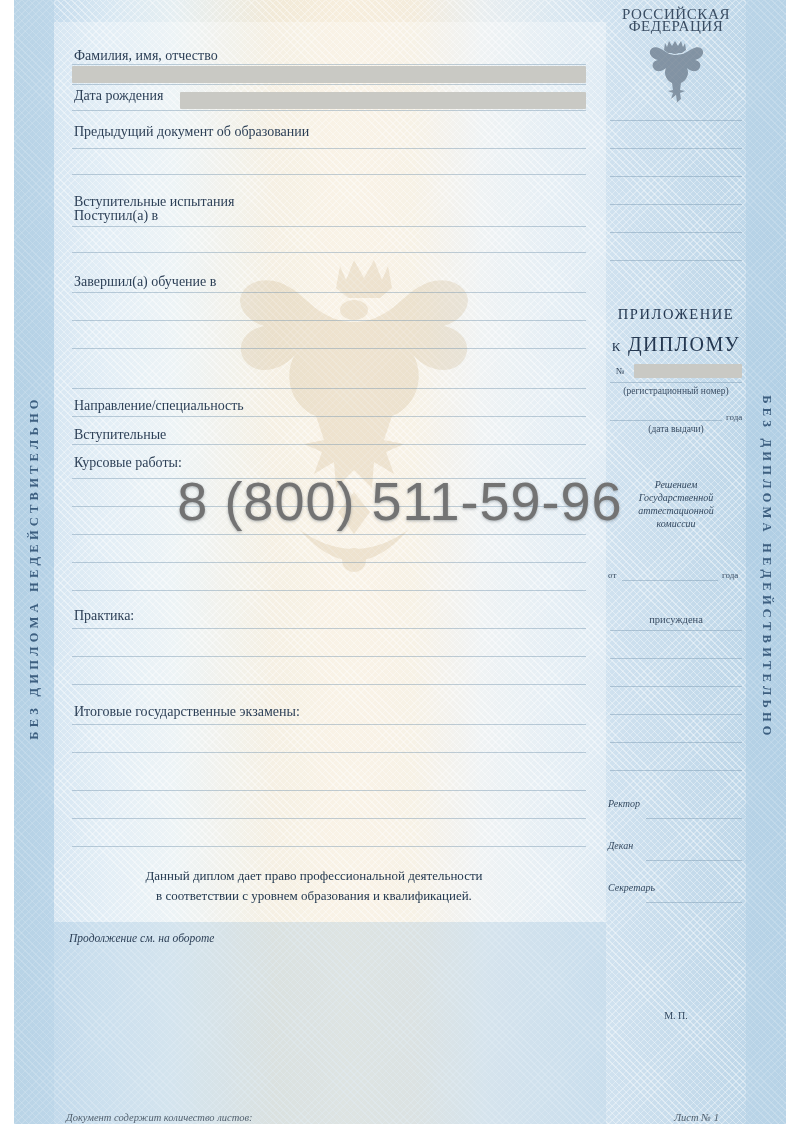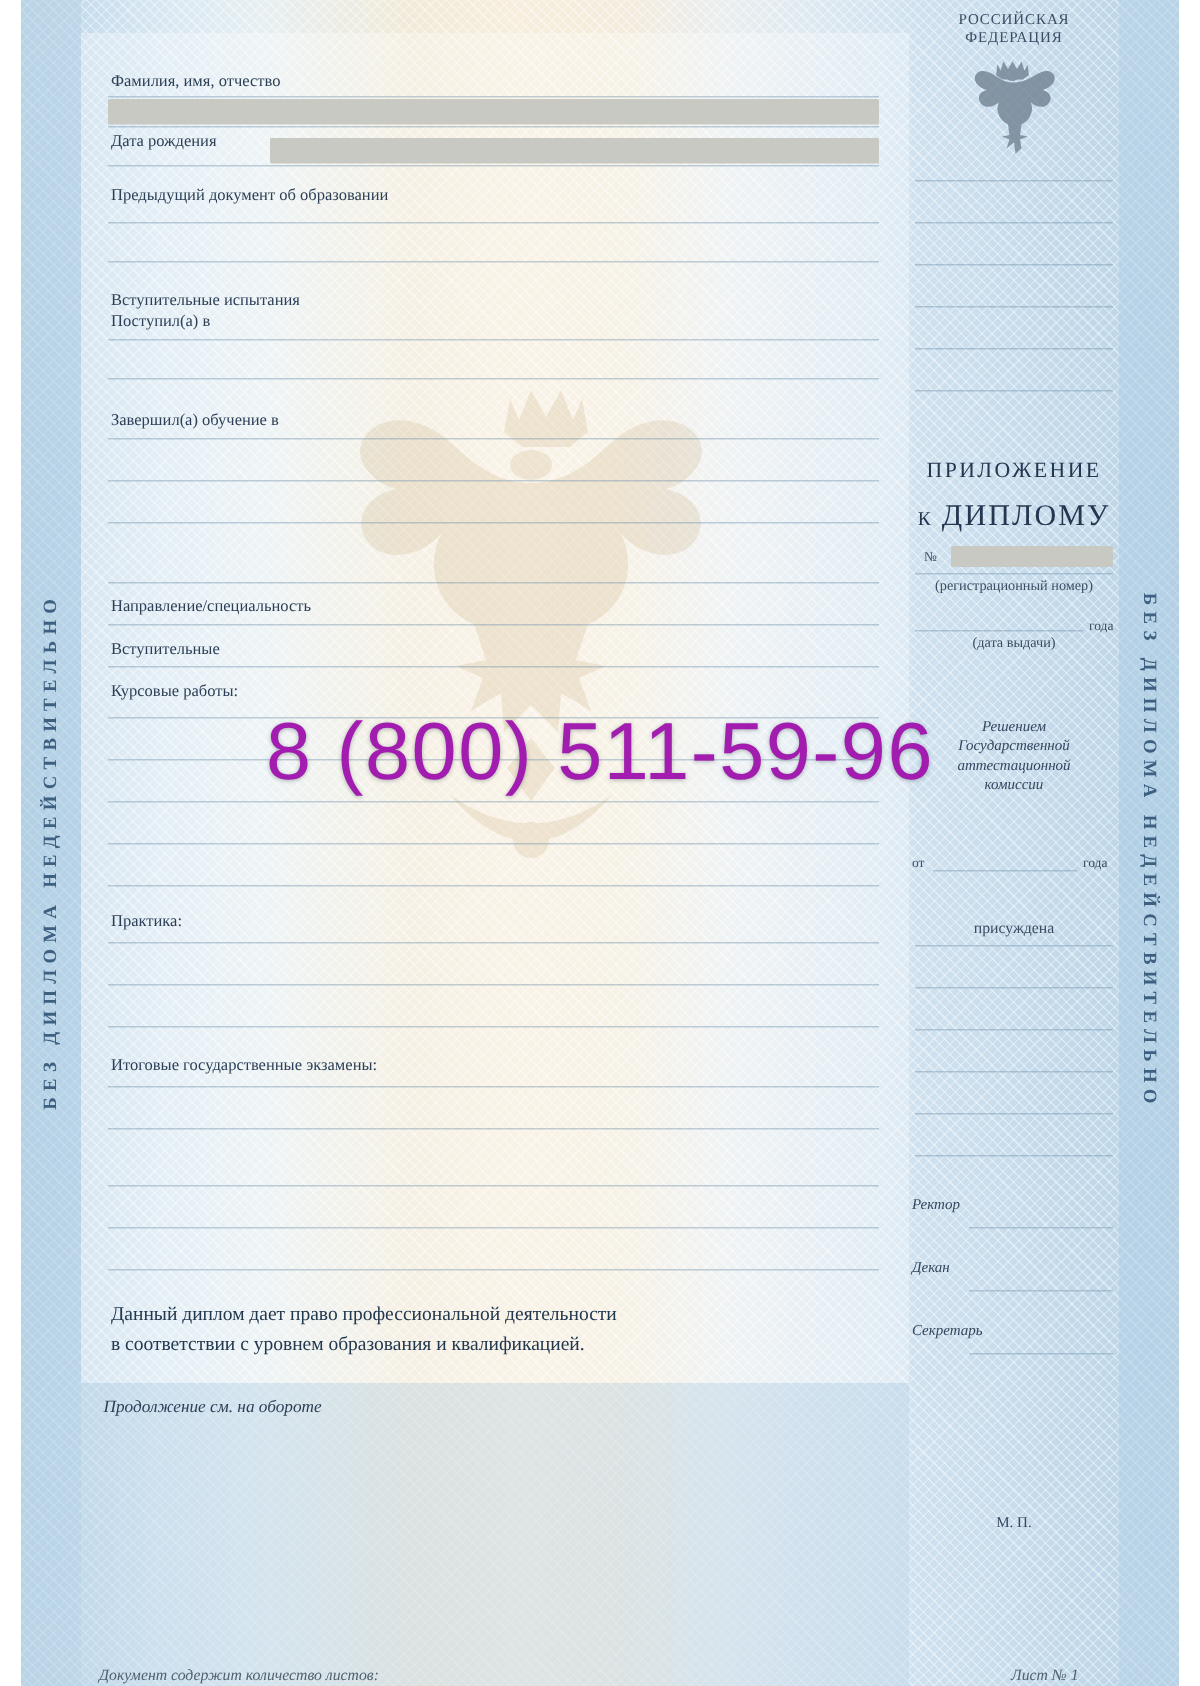--- a/index.html
+++ b/index.html
@@ -110,21 +110,21 @@
     top: 230px;
     width: 300px;
     height: 400px;
     opacity: 0.17;
     pointer-events: none;
   }
 
   .field {
     position: absolute;
     font-family: "Liberation Serif", serif;
-    font-size: 11px;
+    font-size: 14px;
     color: #2c3f56;
     white-space: nowrap;
   }
   .rule {
     position: absolute;
     height: 1px;
     background: rgba(120,150,175,0.45);
   }
   .redact {
     position: absolute;
@@ -133,21 +133,21 @@
   }
 
   
   .rf-title {
     position: absolute;
     left: 0;
     top: 8px;
     width: 140px;
     text-align: center;
     font-family: "Liberation Serif", serif;
-    font-size: 10px;
+    font-size: 15px;
     letter-spacing: 0.6px;
     color: #3a4d63;
     line-height: 12px;
   }
   .emblem {
     position: absolute;
     left: 40px;
     top: 38px;
     width: 58px;
     height: 66px;
@@ -255,31 +255,32 @@
 
   
   .phone {
     position: absolute;
     left: 0;
     top: 470px;
     width: 800px;
     text-align: center;
     font-family: "Liberation Sans", sans-serif;
     font-size: 54px;
-    color: #a21caf;
+    color: #737373;
     letter-spacing: 1px;
     text-shadow: 0 1px 3px rgba(80,90,100,0.45);
   }
 
   
   .legal {
     position: absolute;
     left: 60px;
     top: 866px;
     width: 480px;
+    text-align: center;
     font-size: 13px;
     color: #22384f;
     line-height: 20px;
   }
 </style>
 </head>
 <body>
 
 <div class="page">
   <div class="sheet">

